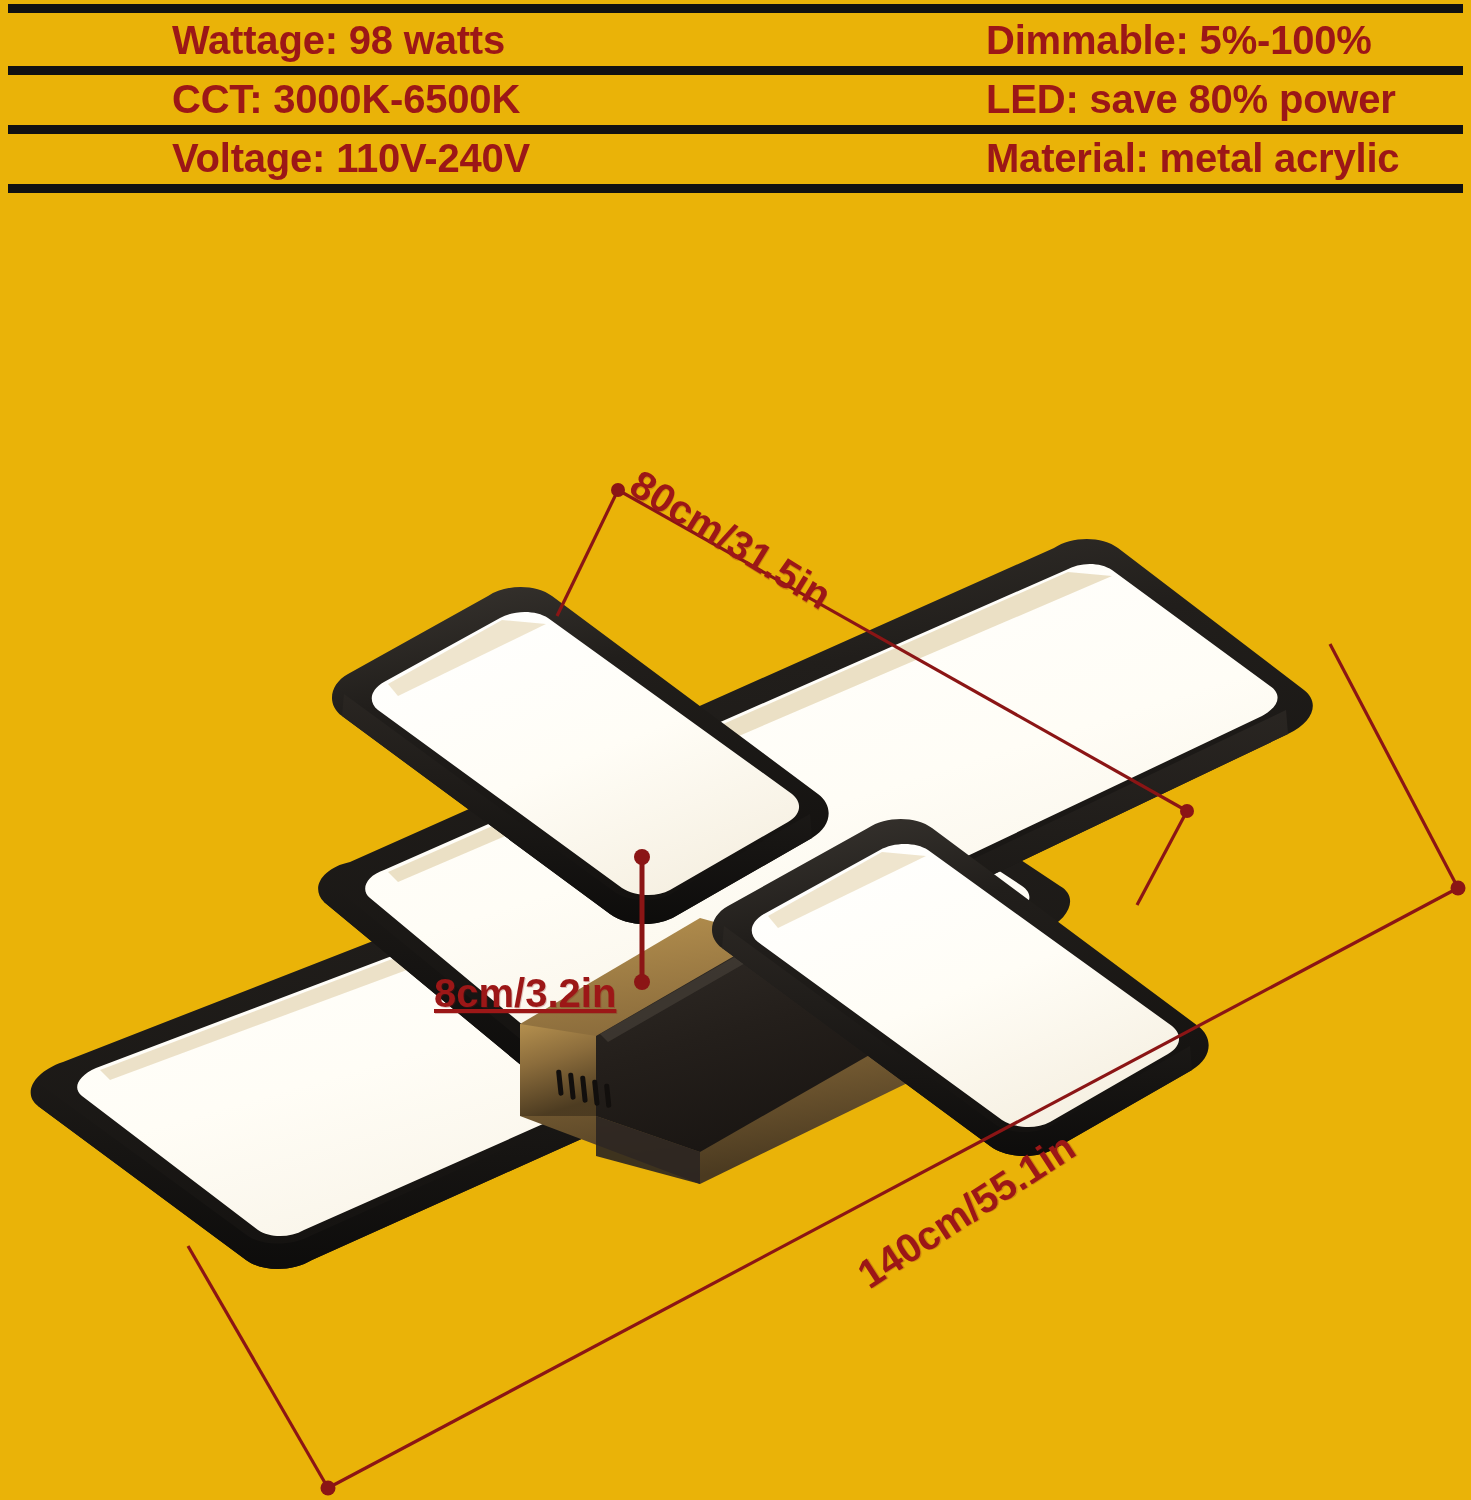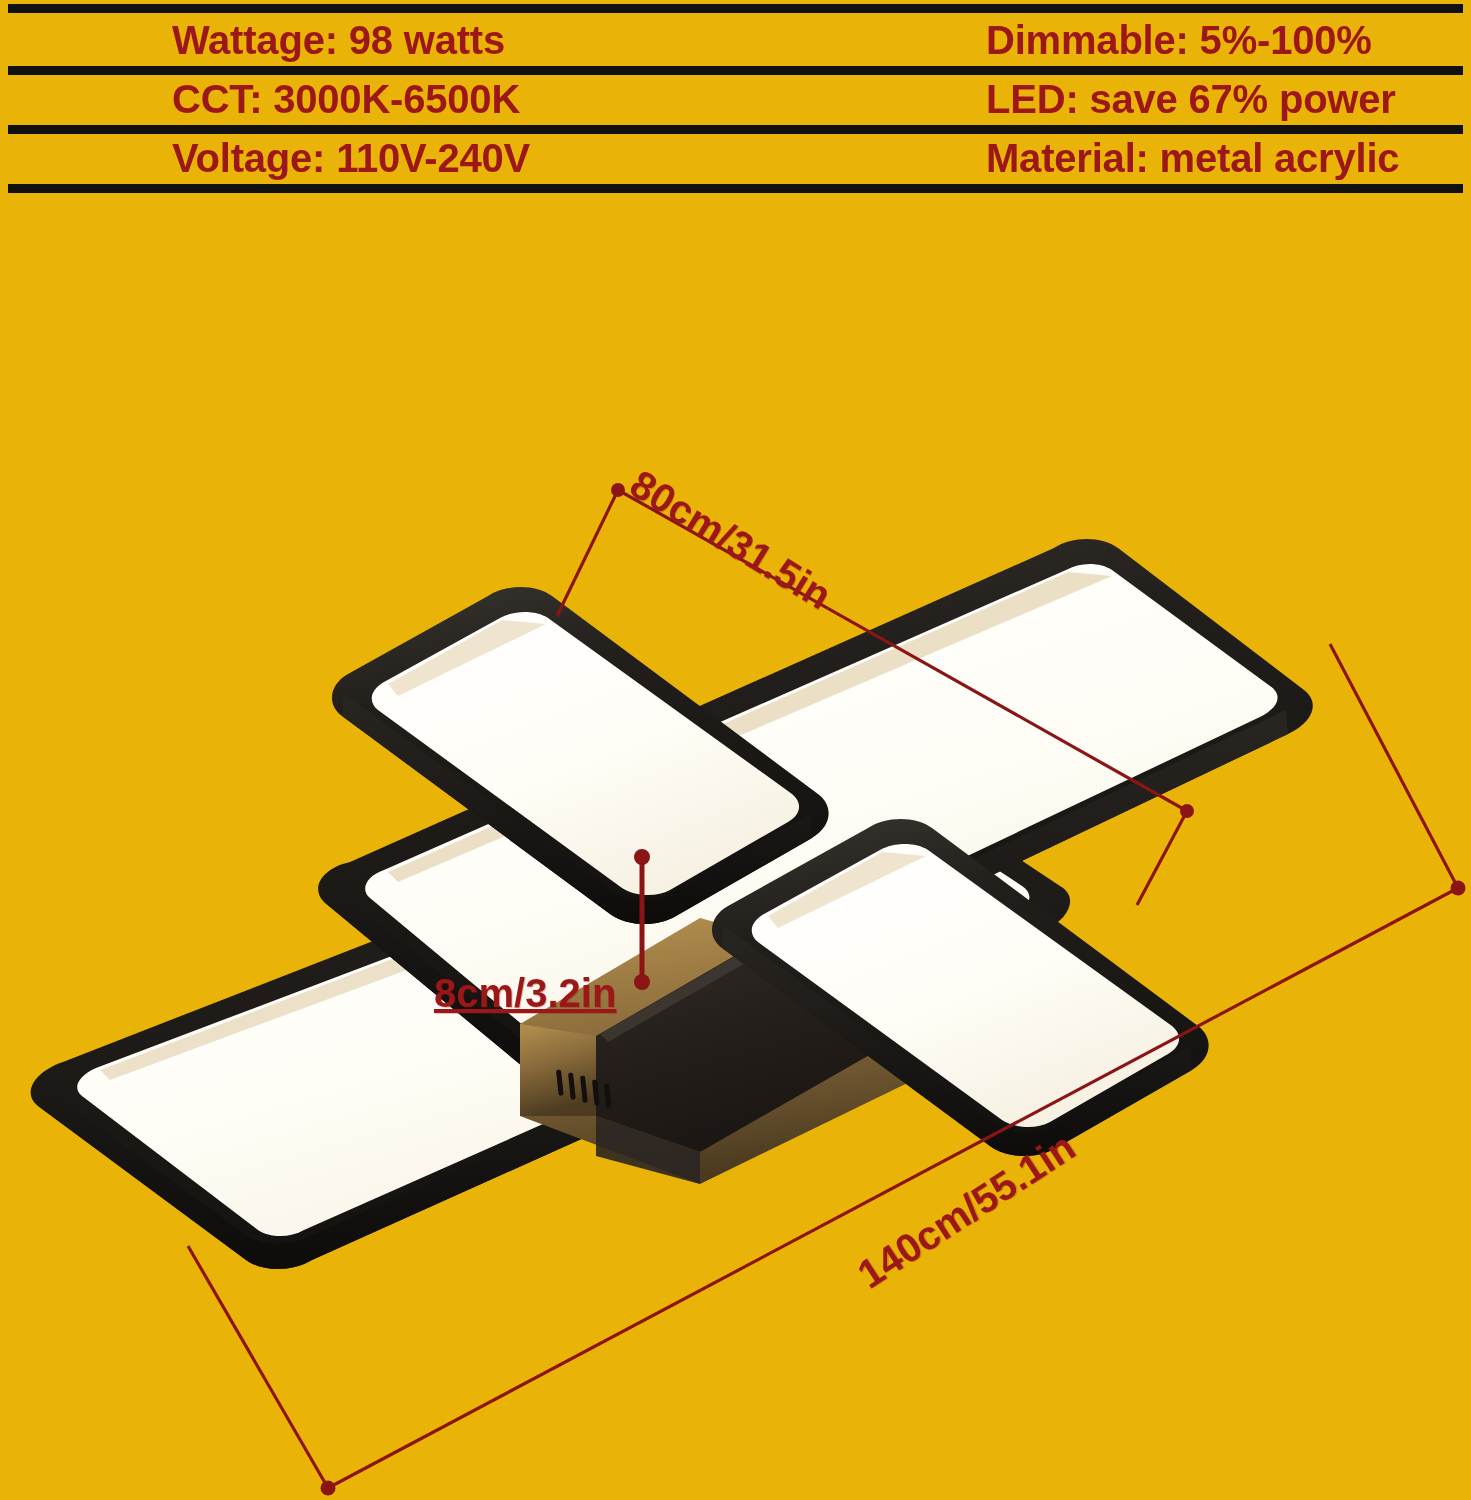--- a/index.html
+++ b/index.html
@@ -112,21 +112,21 @@
     <div class="spec-rule r1"></div>
     <div class="spec-rule r2"></div>
     <div class="spec-rule r3"></div>
 
     <div class="spec-row row0">
       <div class="spec-cell left">Wattage: 98 watts</div>
       <div class="spec-cell right">Dimmable: 5%-100%</div>
     </div>
     <div class="spec-row row1">
       <div class="spec-cell left">CCT: 3000K-6500K</div>
-      <div class="spec-cell right">LED: save 67% power</div>
+      <div class="spec-cell right">LED: save 80% power</div>
     </div>
     <div class="spec-row row2">
       <div class="spec-cell left">Voltage: 110V-240V</div>
       <div class="spec-cell right">Material: metal acrylic</div>
     </div>
   </div>
 
   <div id="diagram">
 
     <svg width="1471" height="1304" viewBox="0 0 1471 1304">

